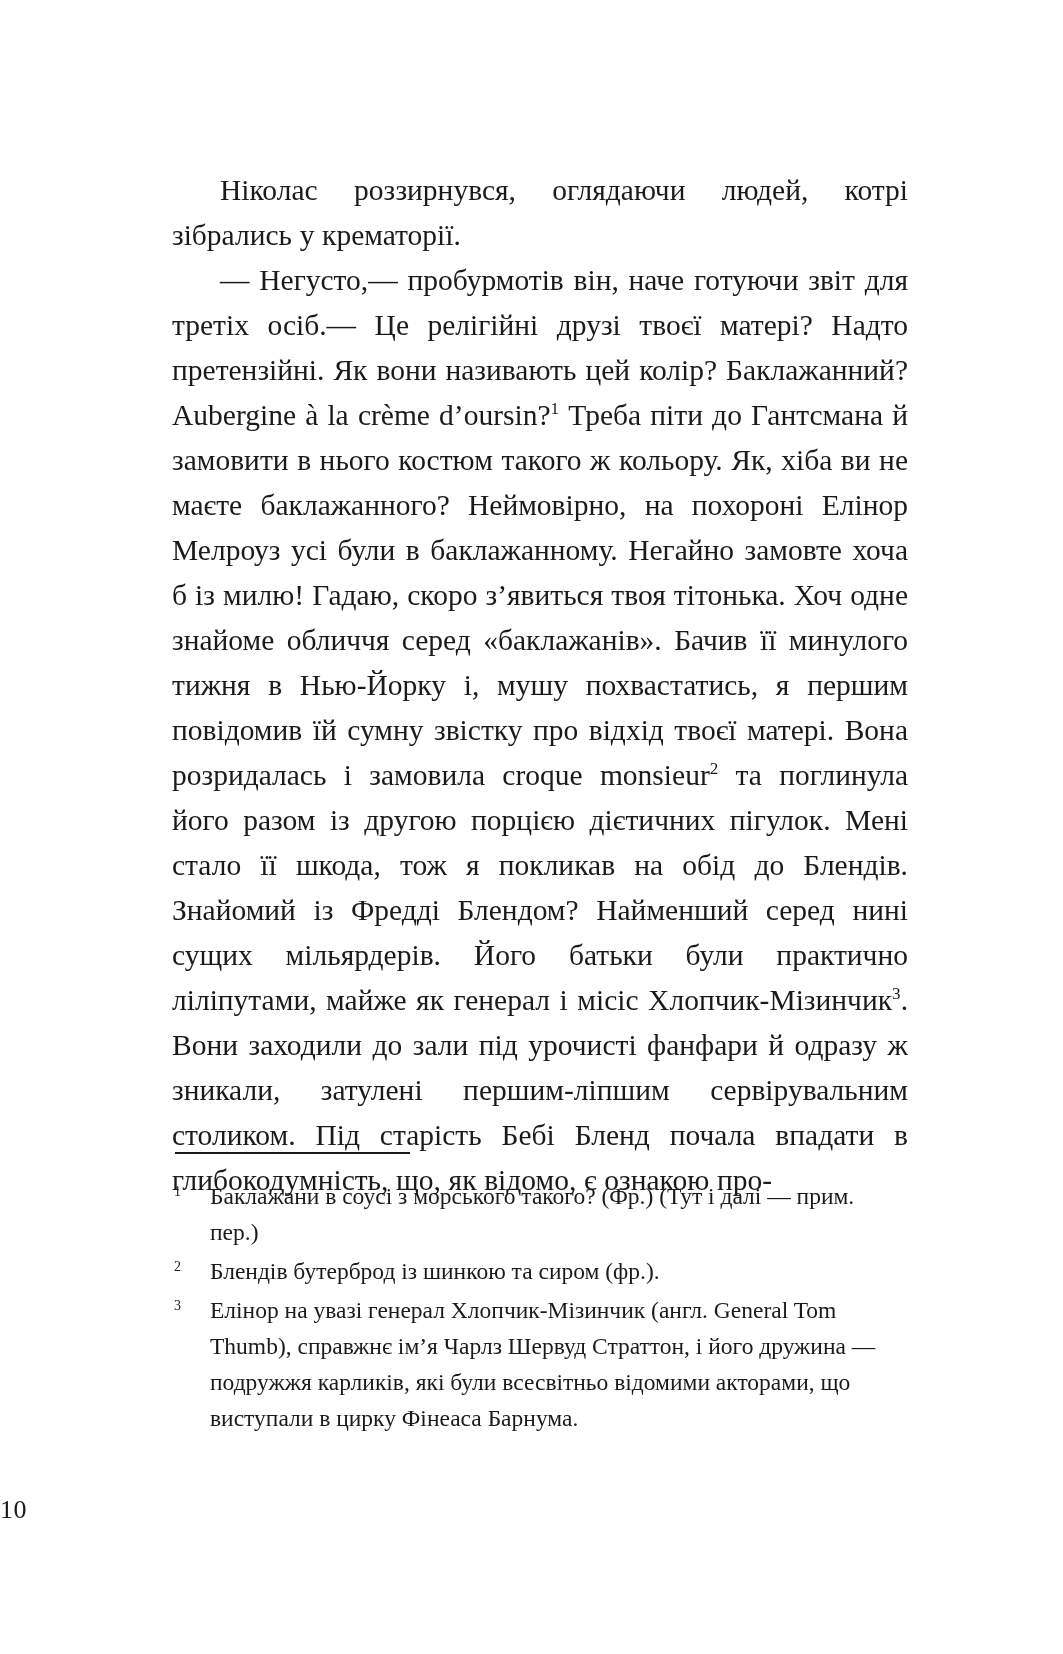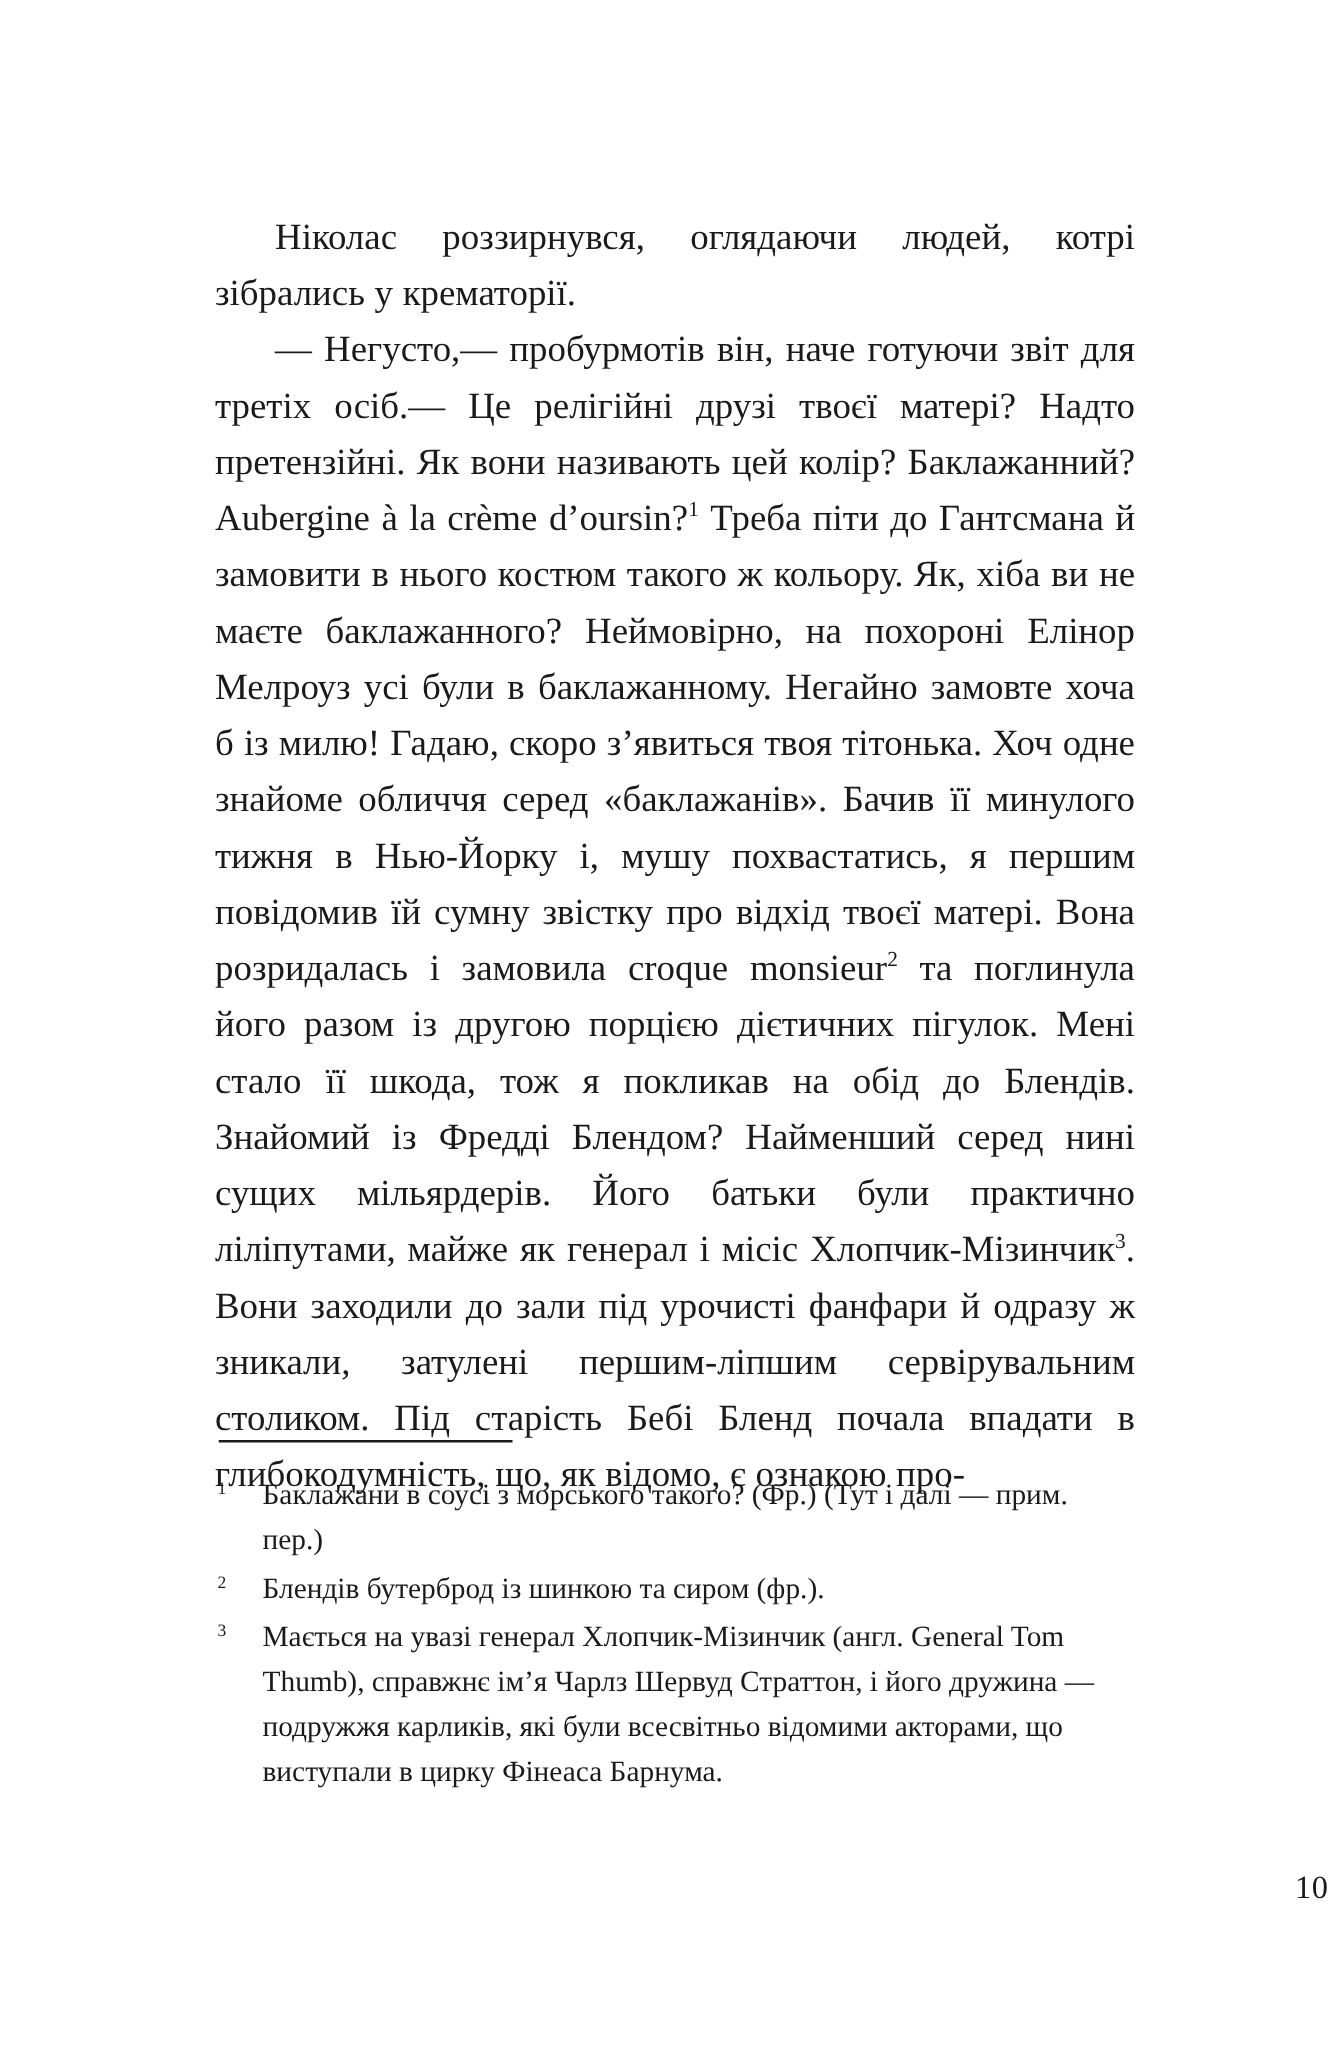--- a/index.html
+++ b/index.html
@@ -86,21 +86,21 @@
 
   .it {
   }
 
   
   .folio {
     position: absolute;
     left: 0;
     top: 1494px;
     width: 1063px;
-    text-align: right;
+    text-align: left;
     font-size: 26px;
     line-height: 32px;
     letter-spacing: 0.02em;
   }
 </style>
 </head>
 <body>
 
 <div class="page">
 
@@ -120,20 +120,20 @@
 
     <p class="fn">
       <span class="fn-num">1</span><span>Баклажани в соусі з морського такого? </span><span class="it">(Фр.) (Тут і далі — прим. пер.)</span>
     </p>
 
     <p class="fn">
       <span class="fn-num">2</span><span>Блендів бутерброд із шинкою та сиром </span><span class="it">(фр.)</span><span>.</span>
     </p>
 
     <p class="fn">
-      <span class="fn-num">3</span><span>Мається на увазі генерал Хлопчик-Мізинчик (англ. </span><span class="it">General Tom Thumb</span><span>), справжнє ім’я Чарлз Шервуд Страттон, і його дружина — подружжя карликів, які були всесвітньо відомими акторами, що виступали в цирку Фінеаса Барнума.</span>
+      <span class="fn-num">3</span><span>Елінор на увазі генерал Хлопчик-Мізинчик (англ. </span><span class="it">General Tom Thumb</span><span>), справжнє ім’я Чарлз Шервуд Страттон, і його дружина — подружжя карликів, які були всесвітньо відомими акторами, що виступали в цирку Фінеаса Барнума.</span>
     </p>
 
   </div>
 
   <div class="folio">10</div>
 
 </div>
 
 </body></html>

